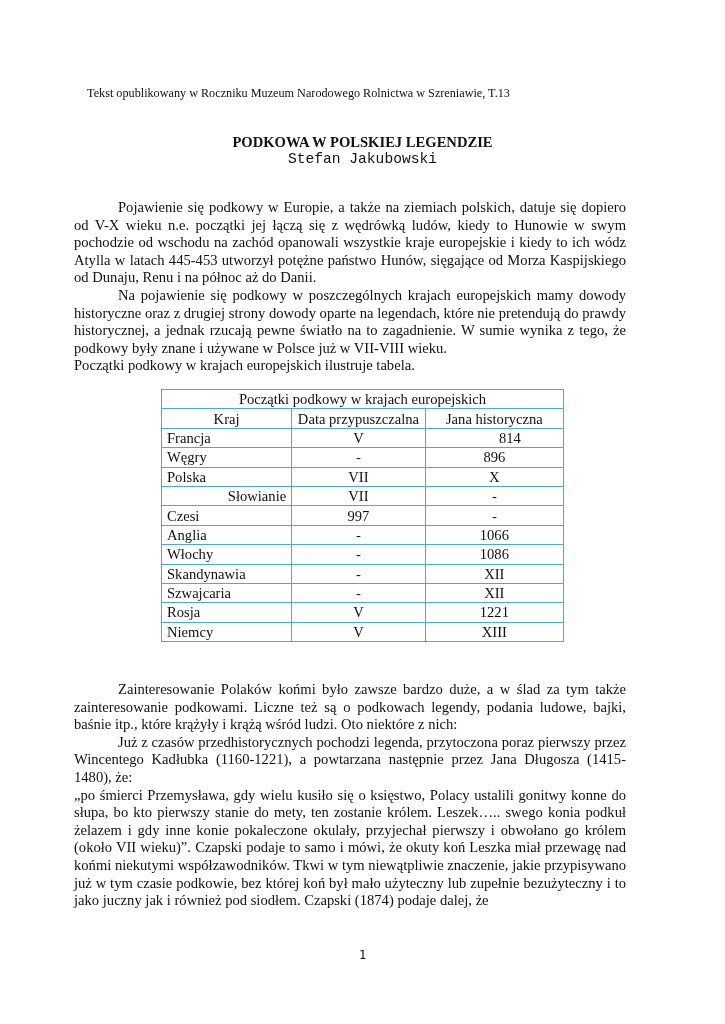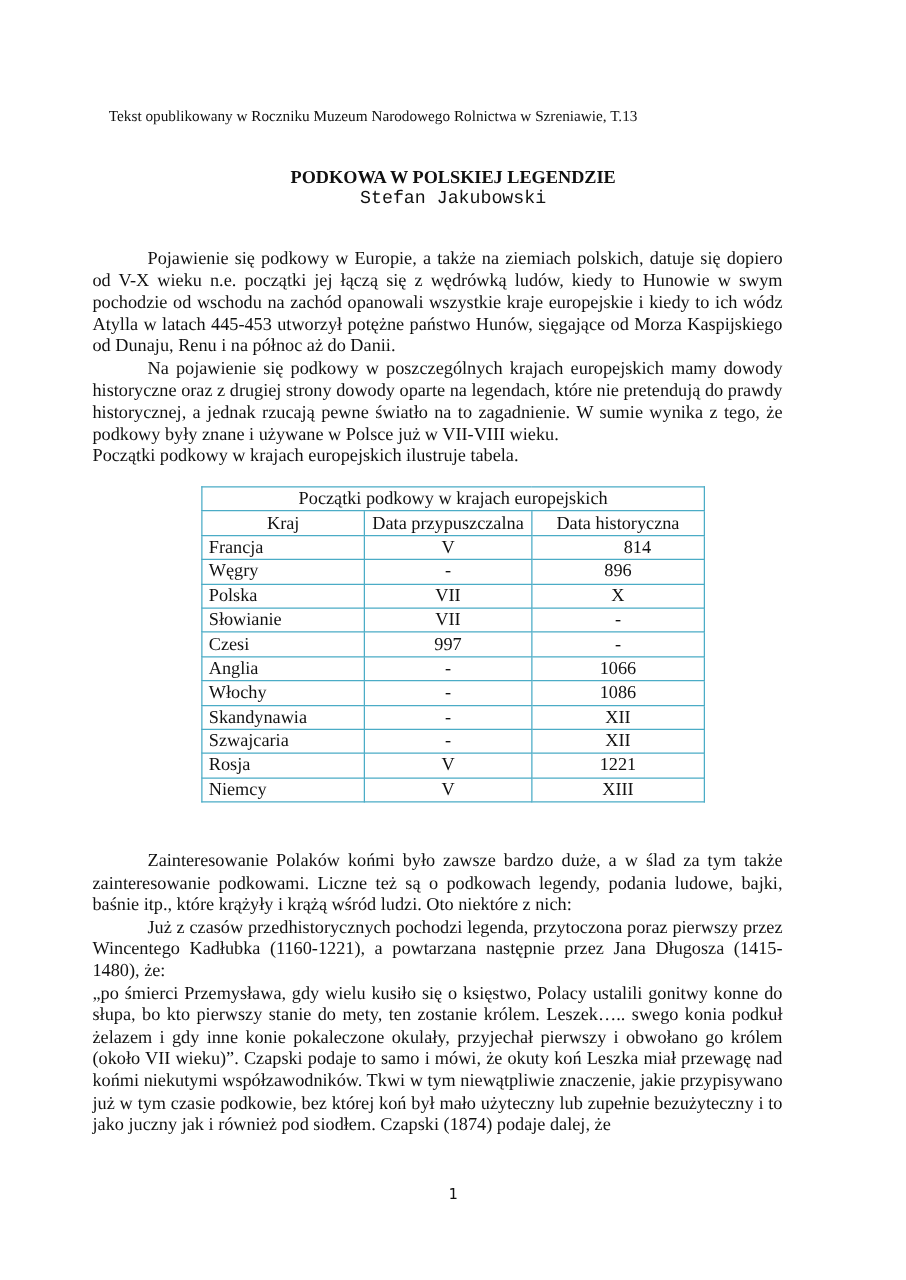--- a/index.html
+++ b/index.html
@@ -39,39 +39,39 @@
 </div>
 
 <table class="tbl">
   <tbody id="tbl-body">
     <tr>
       <td class="c" colspan="3" style="border-color: rgb(75, 172, 198);">Początki podkowy w krajach europejskich</td>
     </tr>
     <tr>
       <td class="c col1" style="border-color: rgb(75, 172, 198);">Kraj</td>
       <td class="c col2" style="border-color: rgb(75, 172, 198);">Data przypuszczalna</td>
-      <td class="c col3" style="border-color: rgb(75, 172, 198);">Data historyczna</td>
+      <td class="c col3" style="border-color: rgb(75, 172, 198);">Jana historyczna</td>
     </tr>
   <tr>
         <td class="l" style="border-color: rgb(75, 172, 198);">Francja</td>
         <td class="c" style="border-color: rgb(75, 172, 198);">V</td>
         <td class="c" style="border-color: rgb(75, 172, 198); padding-left: 36px;">814</td>
       </tr>
       <tr>
         <td class="l" style="border-color: rgb(75, 172, 198);">Węgry</td>
         <td class="c" style="border-color: rgb(75, 172, 198);">-</td>
         <td class="c" style="border-color: rgb(75, 172, 198);">896</td>
       </tr>
       <tr>
         <td class="l" style="border-color: rgb(75, 172, 198);">Polska</td>
         <td class="c" style="border-color: rgb(75, 172, 198);">VII</td>
         <td class="c" style="border-color: rgb(75, 172, 198);">X</td>
       </tr>
       <tr>
-        <td class="l" style="border-color: rgb(75, 172, 198);">Słowianie</td>
+        <td class="l" style="border-color: rgb(75, 172, 198); text-align: right;">Słowianie</td>
         <td class="c" style="border-color: rgb(75, 172, 198);">VII</td>
         <td class="c" style="border-color: rgb(75, 172, 198);">-</td>
       </tr>
       <tr>
         <td class="l" style="border-color: rgb(75, 172, 198);">Czesi</td>
         <td class="c" style="border-color: rgb(75, 172, 198); margin-top: 17px;">997</td>
         <td class="c" style="border-color: rgb(75, 172, 198);">-</td>
       </tr>
       <tr>
         <td class="l" style="border-color: rgb(75, 172, 198);">Anglia</td>

